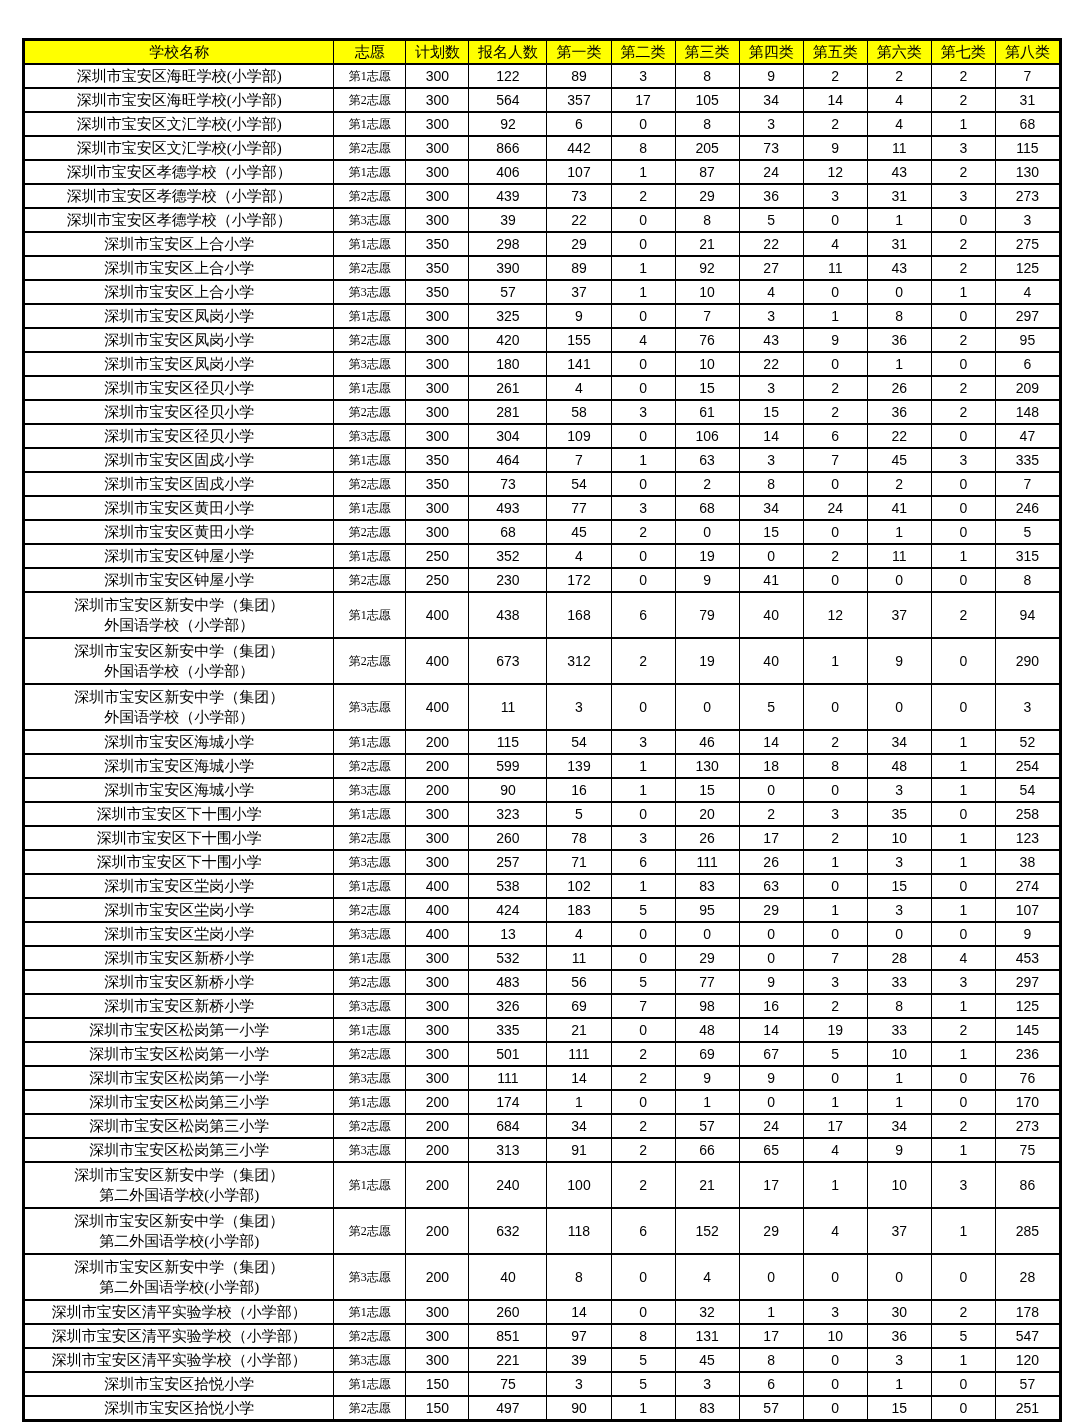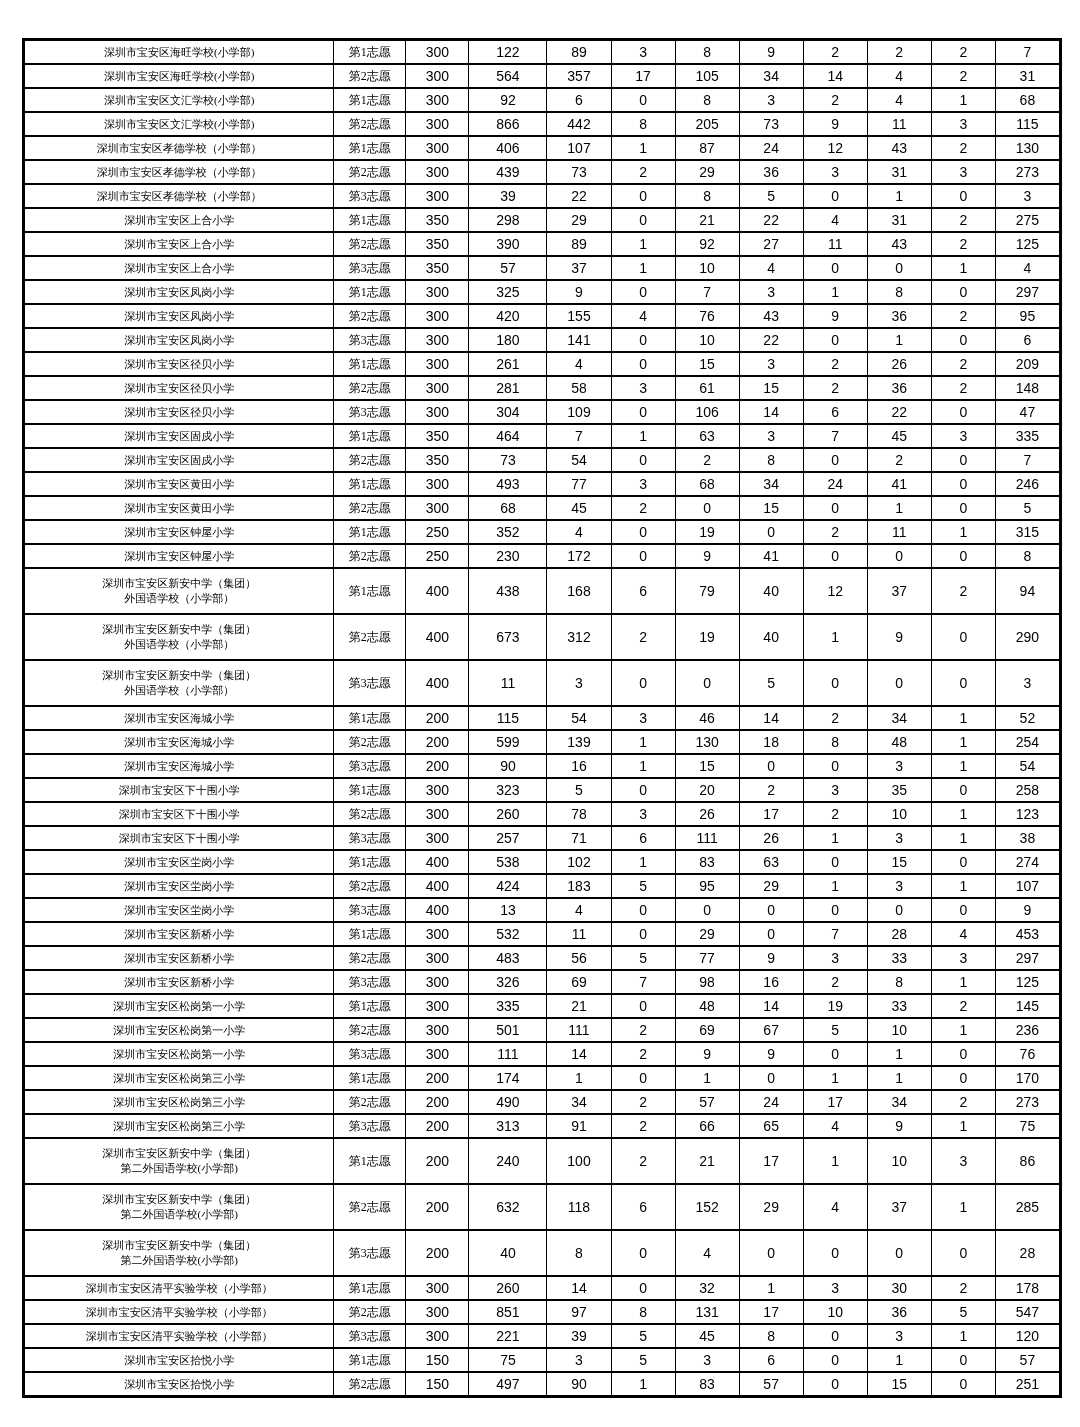--- a/index.html
+++ b/index.html
@@ -36,21 +36,21 @@
     font-size: 15px;
     letter-spacing: 1px;
   }
   table.stats th {
     background: #FFFF00;
     height: 22px;
     font-size: 15px;
     font-weight: normal;
   }
   td.school {
-    font-size: 11px;
+    font-size: 15px;
     white-space: pre-line;
     line-height: 1.35;
   }
   td.choice {
     font-size: 12px;
   }
   td.num {
     font-family: "Liberation Sans", "DejaVu Sans", sans-serif;
     font-size: 14px;
   }
@@ -70,20 +70,34 @@
       <col style="width:64px">
         <col style="width:64px">
         <col style="width:64px">
         <col style="width:64px">
       <col style="width:64px">
         <col style="width:64px">
         <col style="width:64px">
         <col style="width:65px">
     </colgroup>
     <thead>
+      <tr id="header-row">
+          <th>学校名称</th>
+          <th>志愿</th>
+          <th>计划数</th>
+          <th>报名人数</th>
+          <th>第一类</th>
+          <th>第二类</th>
+          <th>第三类</th>
+          <th>第四类</th>
+          <th>第五类</th>
+          <th>第六类</th>
+          <th>第七类</th>
+          <th>第八类</th>
+        </tr>
     </thead>
     <tbody id="table-body">
         <tr class="single">
           <td class="school">深圳市宝安区海旺学校(小学部)</td>
           <td class="choice">第1志愿</td>
           <td class="num">300</td>
           <td class="num">122</td>
           <td class="num">89</td>
           <td class="num">3</td>
           <td class="num">8</td>
@@ -653,21 +667,21 @@
           <td class="num">0</td>
           <td class="num">1</td>
           <td class="num">1</td>
           <td class="num">0</td>
           <td class="num">170</td>
         </tr>
         <tr class="single">
           <td class="school">深圳市宝安区松岗第三小学</td>
           <td class="choice">第2志愿</td>
           <td class="num">200</td>
-          <td class="num">490</td>
+          <td class="num">684</td>
           <td class="num">34</td>
           <td class="num">2</td>
           <td class="num">57</td>
           <td class="num">24</td>
           <td class="num">17</td>
           <td class="num">34</td>
           <td class="num">2</td>
           <td class="num">273</td>
         </tr>
         <tr class="single">

